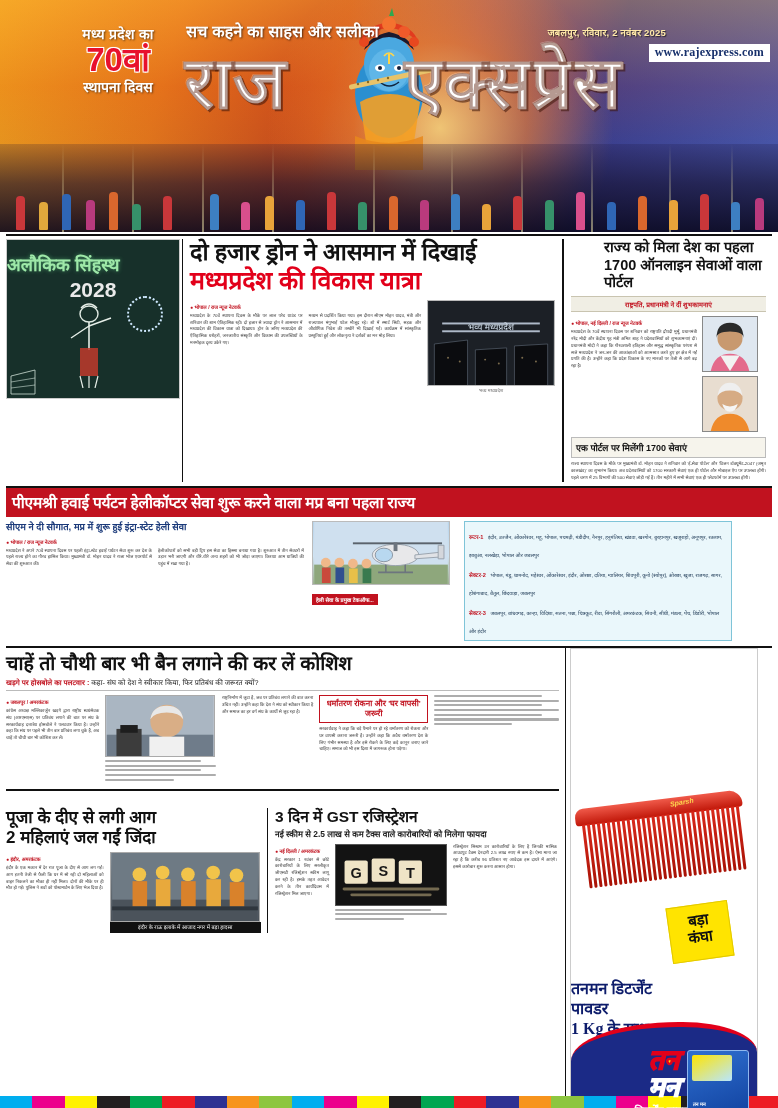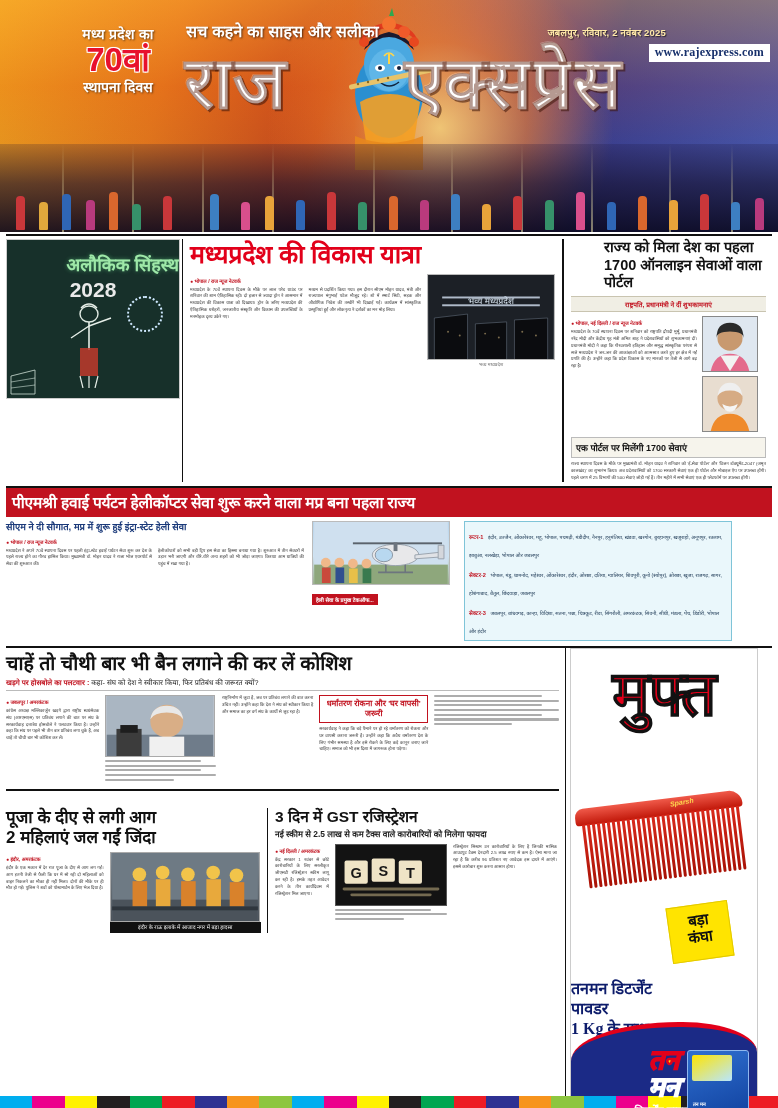--- a/index.html
+++ b/index.html
@@ -85,21 +85,21 @@
   
   .secA { position:relative; display:flex; padding:0 6px; margin-top:3px; }
   .colA1 { width:176px; }
   .colA2 { width:382px; padding:0 7px; border-left:1px solid #111; border-right:2px solid #111;}
   .colA3 { width:202px; padding-left:7px; }
 
   .sinhasth {
     width:174px; height:160px; background:#17302a; position:relative; overflow:hidden;
     border:1px solid #ccc;
   }
-  .sinhasth .s1 { position:absolute; top:12px; left:0; width:100%; text-align:right;
+  .sinhasth .s1 { position:absolute; top:12px; left:0; width:100%; text-align:left;
      color:#9ee8a8; font-size:18px; font-weight:bold; text-shadow:0 0 4px rgba(120,255,160,.45);}
   .sinhasth .s2 { position:absolute; top:38px; left:0; width:100%; text-align:center;
      color:#eaeaea; font-size:21px; font-weight:bold; }
   .sinhasth .figure { position:absolute; left:52px; top:62px; width:66px; height:86px; }
   .sinhasth .ring { position:absolute; right:16px; top:56px; width:36px; height:36px;
      border:2px dotted #cfe9ff; border-radius:50%; }
 
   .hl-main-1 { font-size:23.5px; font-weight:bold; color:#111; line-height:1.12; letter-spacing:-.2px;}
   .hl-main-2 { font-size:25px; font-weight:bold; color:#e2001a; line-height:1.14; margin-top:1px; letter-spacing:-.2px;}
   .byline { font-size:5px; color:#c1121f; font-weight:bold; margin:4px 0 3px; }
@@ -297,20 +297,21 @@
         <div class="ring"></div>
         <svg style="position:absolute;left:2px;bottom:2px;width:56px;height:30px" viewBox="0 0 56 30">
           <path d="M2 28 L2 10 L26 4 L26 28Z" fill="none" stroke="#cfe0d6" stroke-width=".8"></path>
           <path d="M2 16 L26 12 M2 22 L26 19" stroke="#cfe0d6" stroke-width=".6"></path>
         </svg>
       </div>
       <div class="photo-caption">&nbsp;</div>
     </div>
 
     <div class="colA2">
+      <div class="hl-main-1">दो हजार ड्रोन ने आसमान में दिखाई</div>
       <div class="hl-main-2">मध्यप्रदेश की विकास यात्रा</div>
       <div style="display:flex;gap:6px;margin-top:5px;">
         <div style="width:116px;">
           <div class="byline">● भोपाल / राज न्यूज नेटवर्क</div>
           <div class="body-col">मध्यप्रदेश के 70वें स्थापना दिवस के मौके पर लाल परेड ग्राउंड पर शनिवार की शाम ऐतिहासिक रही। दो हजार से ज्यादा ड्रोन ने आसमान में मध्यप्रदेश की विकास यात्रा को दिखाया। ड्रोन के जरिए मध्यप्रदेश की ऐतिहासिक धरोहरों, जनजातीय संस्कृति और विकास की उपलब्धियों के मनमोहक दृश्य उकेरे गए।</div>
         </div>
         <div style="width:116px;">
           <div class="byline" style="visibility:hidden">.</div>
           <div class="body-col">मध्यम से प्रदर्शित किया गया। इस दौरान सीएम मोहन यादव, मंत्री और राज्यपाल मंगुभाई पटेल मौजूद रहे। शो में स्मार्ट सिटी, सड़क और औद्योगिक निवेश की तस्वीरें भी दिखाई गईं। कार्यक्रम में सांस्कृतिक प्रस्तुतियां हुईं और लोकनृत्य ने दर्शकों का मन मोह लिया।</div>
         </div>
@@ -565,21 +566,20 @@
             <div style="width:104px;">
               <div class="body-col">रजिस्ट्रेशन सिस्टम उन कारोबारियों के लिए है जिनकी मासिक आउटपुट टैक्स देनदारी 2.5 लाख रुपए से कम है। ऐसा माना जा रहा है कि करीब 96 प्रतिशत नए आवेदक इस दायरे में आएंगे। इससे कारोबार शुरू करना आसान होगा।</div>
             </div>
           </div>
         </div>
       </div>
     </div>
 
     <div class="adcol">
       <div class="ad">
-        <div class="muft">मुफ्त</div>
 
         <div class="comb">
           <div class="spine"></div>
           <div class="teeth">
             <div class="tooth" style="left:0px"></div>
               <div class="tooth" style="left:5px"></div>
             <div class="tooth" style="left:10px"></div>
               <div class="tooth" style="left:15px"></div>
             <div class="tooth" style="left:20px"></div>
               <div class="tooth" style="left:25px"></div>

